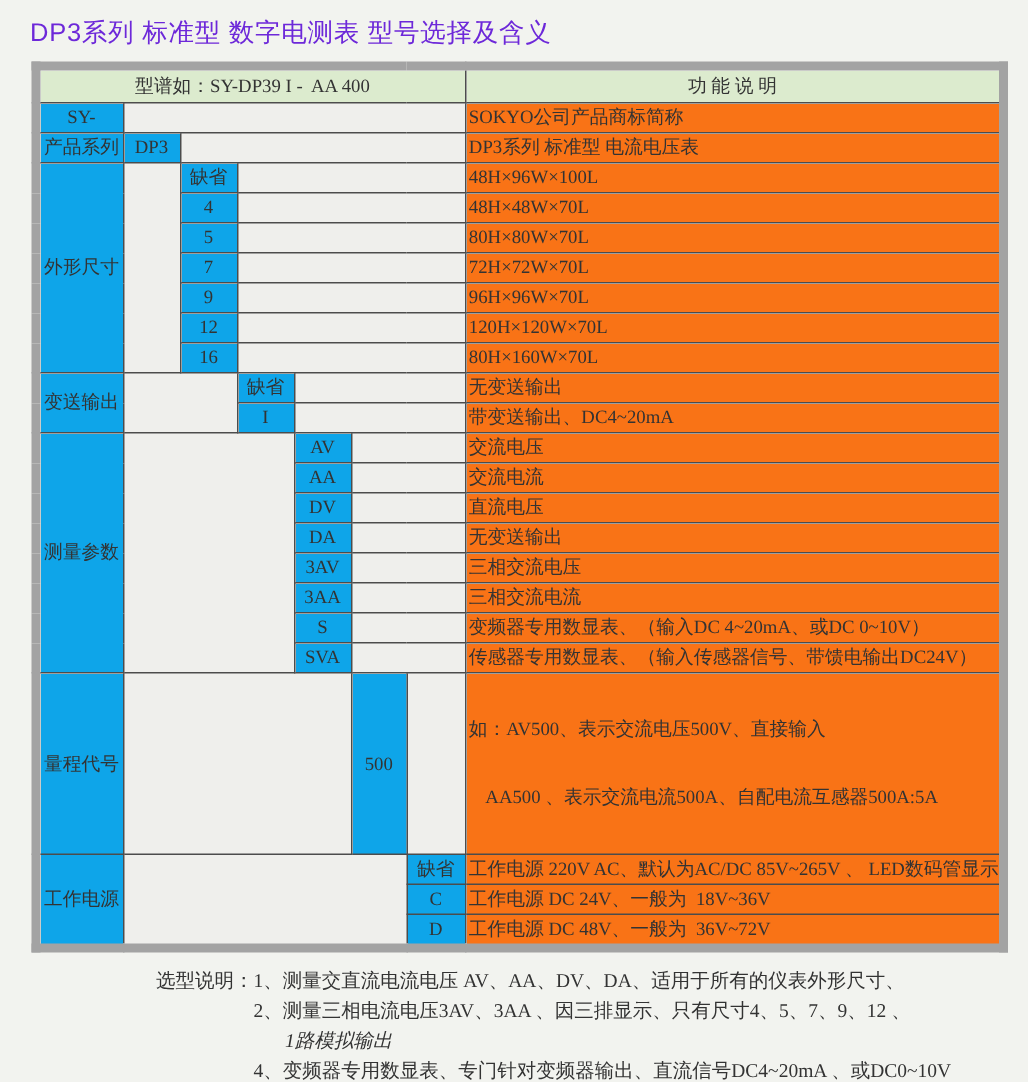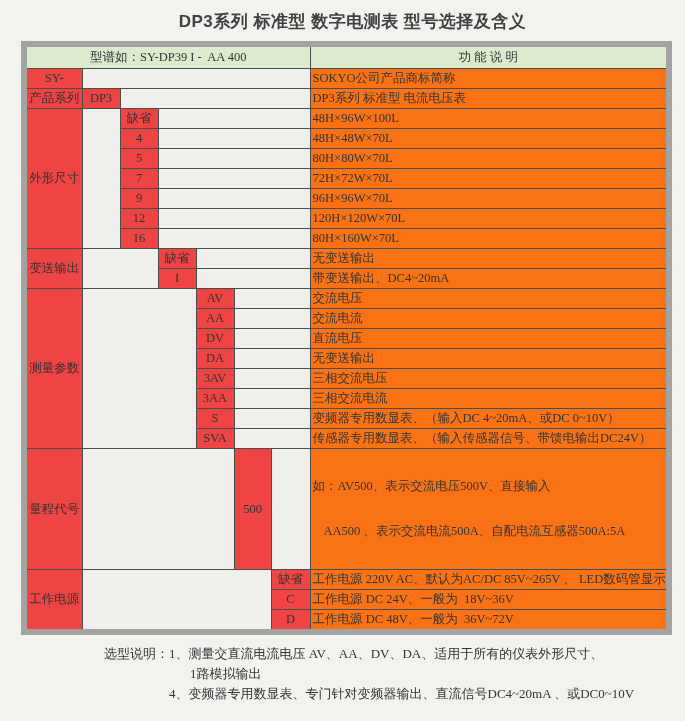--- a/index.html
+++ b/index.html
@@ -6,59 +6,58 @@
   body{
     width:685px;height:721px;
     background:#f2f3ef;
     font-family:"Liberation Serif","DejaVu Serif",serif;
     color:#333;
     overflow:hidden;
   }
   .page-title{
     margin:10px 0 8px 20px;
     font-family:"Liberation Sans","DejaVu Sans",sans-serif;
-    font-weight:bold;
+    font-weight:normal;
     font-size:17px;
-    color:#404040;
+    color:#6d28d9;
     letter-spacing:0.5px;
-    text-align:center;
   }
   table.model-table{
     border-collapse:collapse;
     table-layout:fixed;
     width:651px;
     margin-left:21px;
     border:6px solid #a3a3a3;
   }
   table.model-table td{
     border:1px solid #4c4c4c;
     font-size:12.5px;
     line-height:15px;
     height:19px;
     padding:0 2px;
     overflow:hidden;
     white-space:pre;
   }
   tr.hdr-row td{height:21px;}
   tr.range-row td{height:40px;}
   td.hdr{background:#dcebce;text-align:center;font-size:13px;}
-  td.green{background:#ef4444;text-align:center;margin-top:48px;}
+  td.green{background:#0ea5e9;text-align:center;margin-top:48px;}
   td.blank{background:#efefec;}
   td.desc{background:#f97316;text-align:left;padding-left:8px;margin-left:36px;}
   td.desc .line2{padding-left:11px;}
   .notes{
     margin:9px 0 0 104px;
     font-size:13px;
     color:#333;
   }
   .note-block{display:flex;}
   .note-label{flex:0 0 60px;line-height:20px;white-space:nowrap;}
   .note-lines{flex:1;}
   .note-line{line-height:20px;white-space:pre;}
-  .note-line.cont{padding-left:21px;}
+  .note-line.cont{padding-left:21px;font-style:italic;}
 </style>
 </head>
 <body>
 
 <div class="page-title">DP3系列 标准型 数字电测表 型号选择及含义</div>
 
 <table class="model-table">
   <colgroup>
     <col style="width:58px">
       <col style="width:38px">
@@ -209,19 +208,20 @@
     <td class="desc">工作电源 DC 48V、一般为  36V~72V</td>
   </tr>
 </tbody>
   </table>
 
 <div class="notes">
   <div class="note-block">
     <span class="note-label">选型说明：</span>
     <div class="note-lines">
       <div class="note-line">1、测量交直流电流电压 AV、AA、DV、DA、适用于所有的仪表外形尺寸、</div>
+      <div class="note-line">2、测量三相电流电压3AV、3AA 、因三排显示、只有尺寸4、5、7、9、12 、</div>
       <div class="note-line cont">1路模拟输出</div>
       <div class="note-line">4、变频器专用数显表、专门针对变频器输出、直流信号DC4~20mA 、或DC0~10V</div>
 
     </div>
   </div>
 
 </div>
 
 </body></html>

